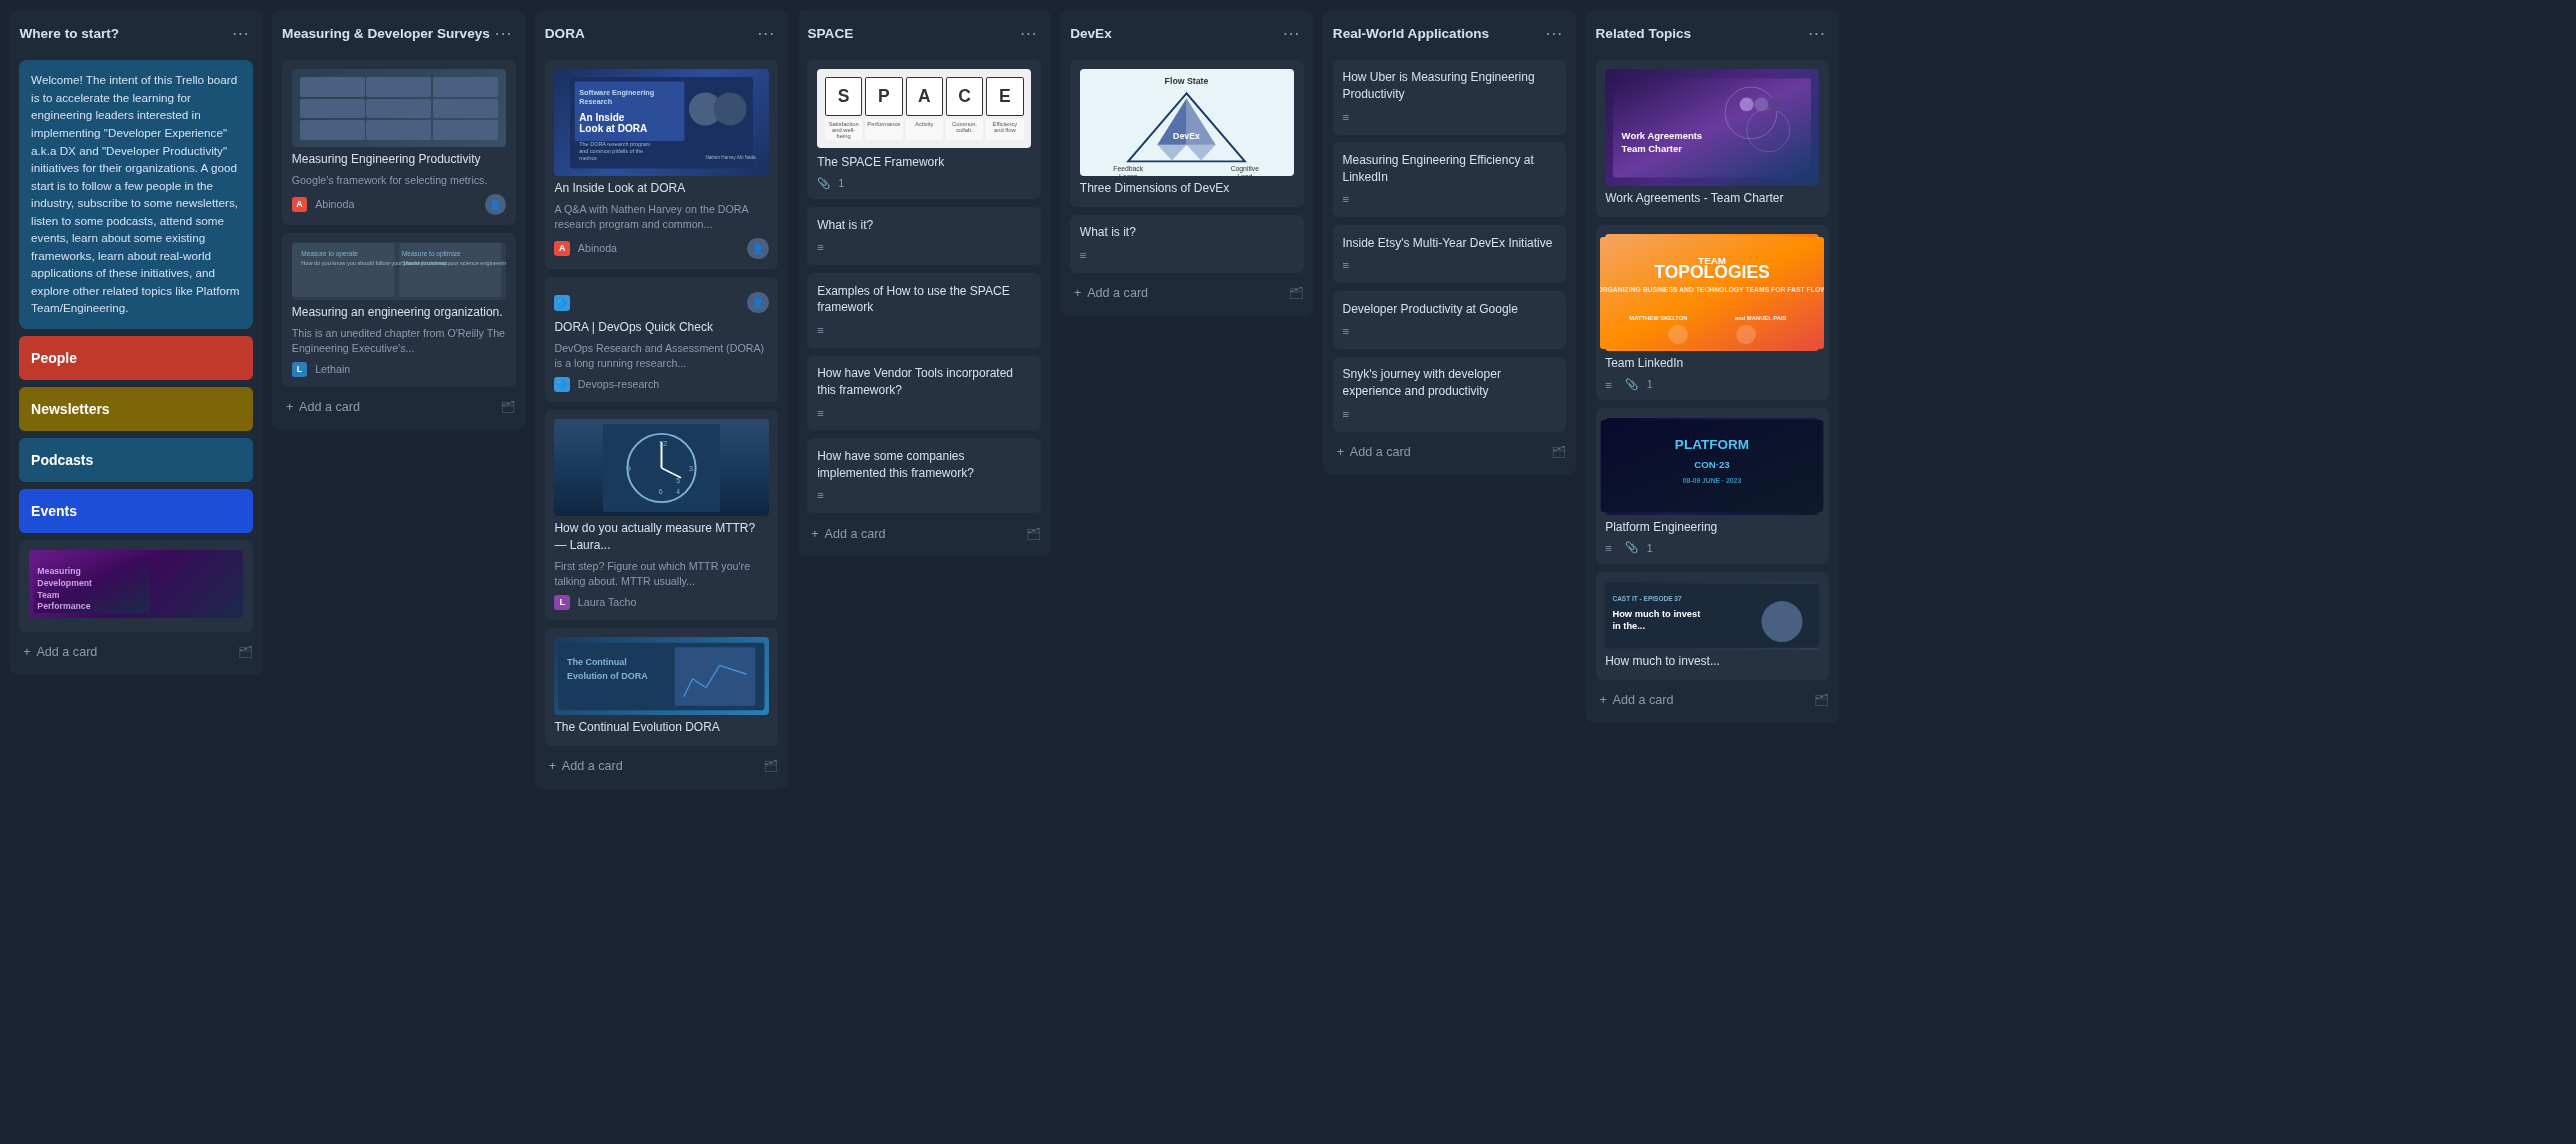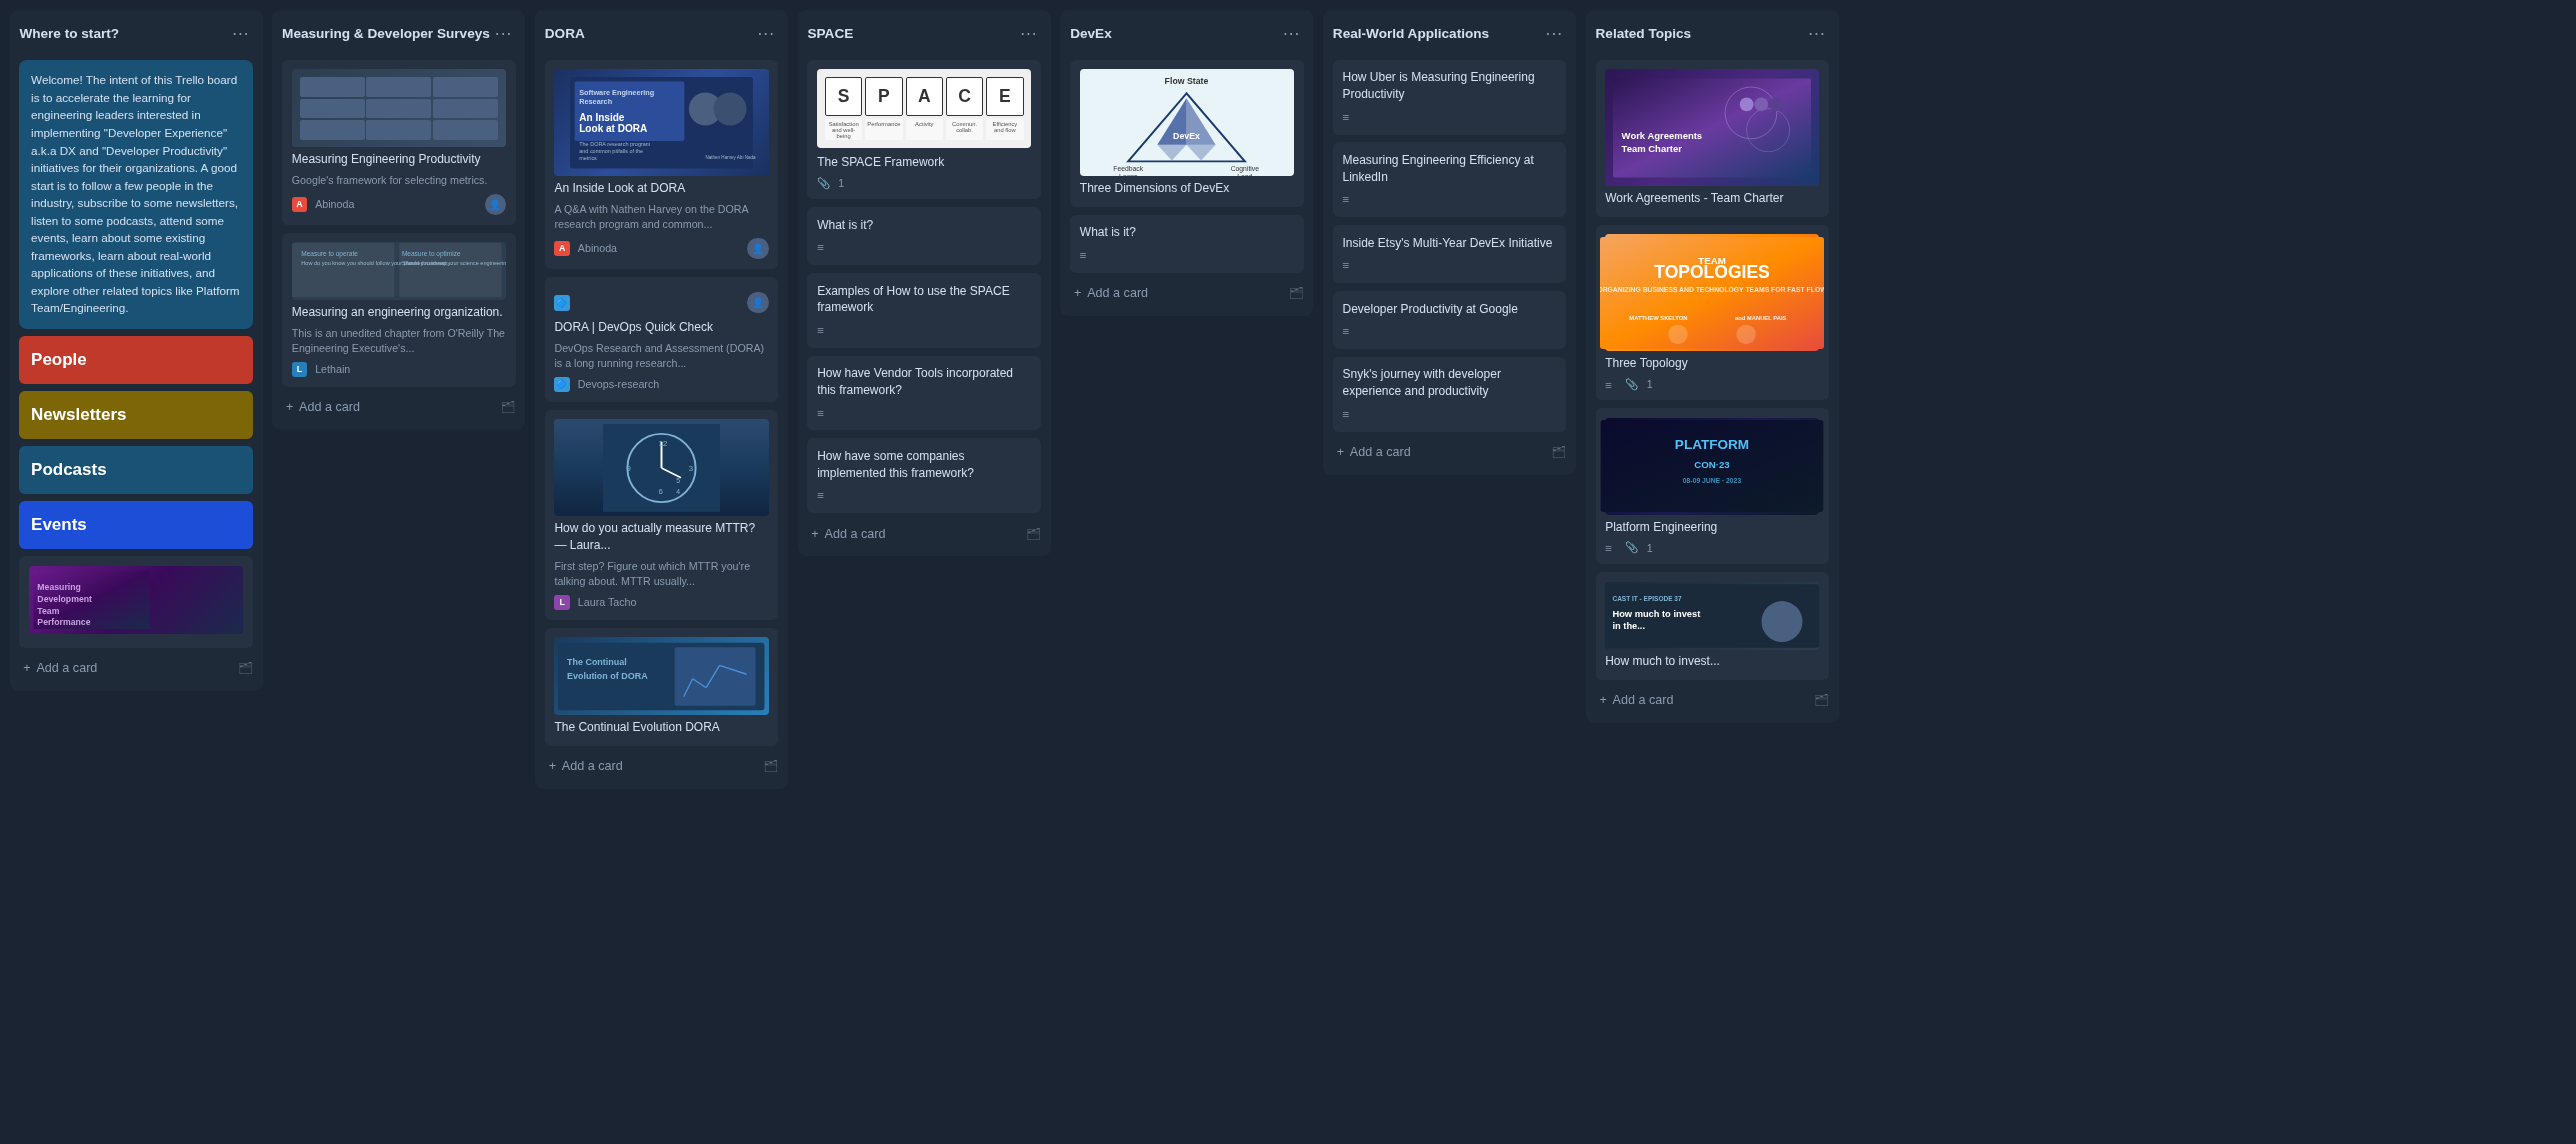--- a/index.html
+++ b/index.html
@@ -132,21 +132,21 @@
       border-radius: 8px;
       padding: 11.7px;
       color: #d4e0f0;
       font-size: 11.7px;
       line-height: 1.5;
     }
     
     .sidebar-item {
       border-radius: 5.8px;
       padding: 13.6px 11.7px;
-      font-size: 17px;
+      font-size: 14px;
       font-weight: 700;
       color: #fff;
       cursor: pointer;
     }
     .sidebar-item.pink { background: #c0392b; }
     .sidebar-item.olive { background: #7d6608; }
     .sidebar-item.teal { background: #1a5276; }
     .sidebar-item.orange { background: #1d4ed8; }
     
     .img-mock {
@@ -708,21 +708,21 @@
           <rect x="0" y="0" width="230" height="115" fill="url(#ttg)" rx="3"></rect>
           <text x="115" y="28" fill="white" font-size="10" text-anchor="middle" font-weight="bold">TEAM</text>
           <text x="115" y="42" fill="white" font-size="18" text-anchor="middle" font-weight="900">TOPOLOGIES</text>
           <text x="115" y="56" fill="rgba(255,255,255,0.8)" font-size="7" text-anchor="middle">ORGANIZING BUSINESS AND TECHNOLOGY TEAMS FOR FAST FLOW</text>
           <text x="60" y="85" fill="rgba(255,255,255,0.9)" font-size="6" text-anchor="middle">MATTHEW SKELTON</text>
           <text x="165" y="85" fill="rgba(255,255,255,0.9)" font-size="6" text-anchor="middle">and MANUEL PAIS</text>
           <circle cx="80" cy="100" r="10" fill="rgba(255,255,255,0.2)"></circle>
           <circle cx="150" cy="100" r="10" fill="rgba(255,255,255,0.2)"></circle>
         </svg>
       </div>
-      <div class="card-title">Three Topology</div>
+      <div class="card-title">Team LinkedIn</div>
       <div class="card-meta">
         <span style="color:#8a9bb0; font-size:11.7px;">≡</span>
         <span class="paperclip-icon" style="margin-left:5.8px;">📎</span>
         <span class="card-badge">1</span>
       </div>
     </div>
 
     <div class="card">
       <div class="platform-eng-thumb">
         <svg width="224" height="92" viewBox="0 0 230 95" style="font-size:10px">

